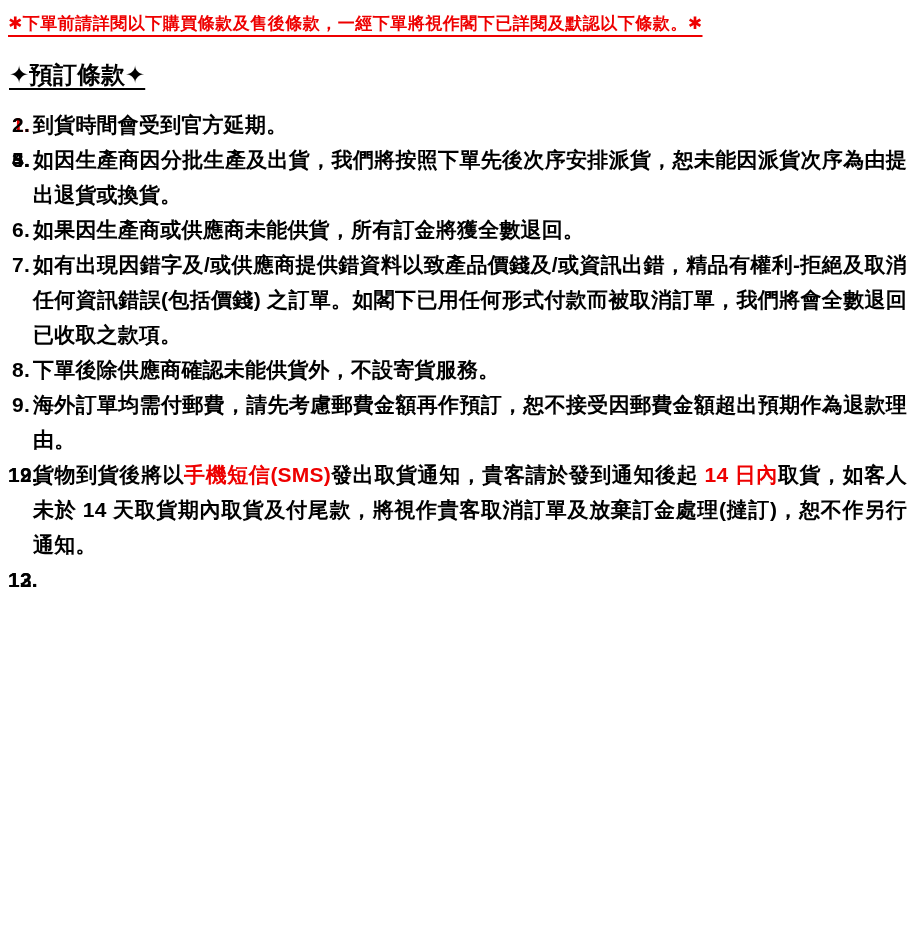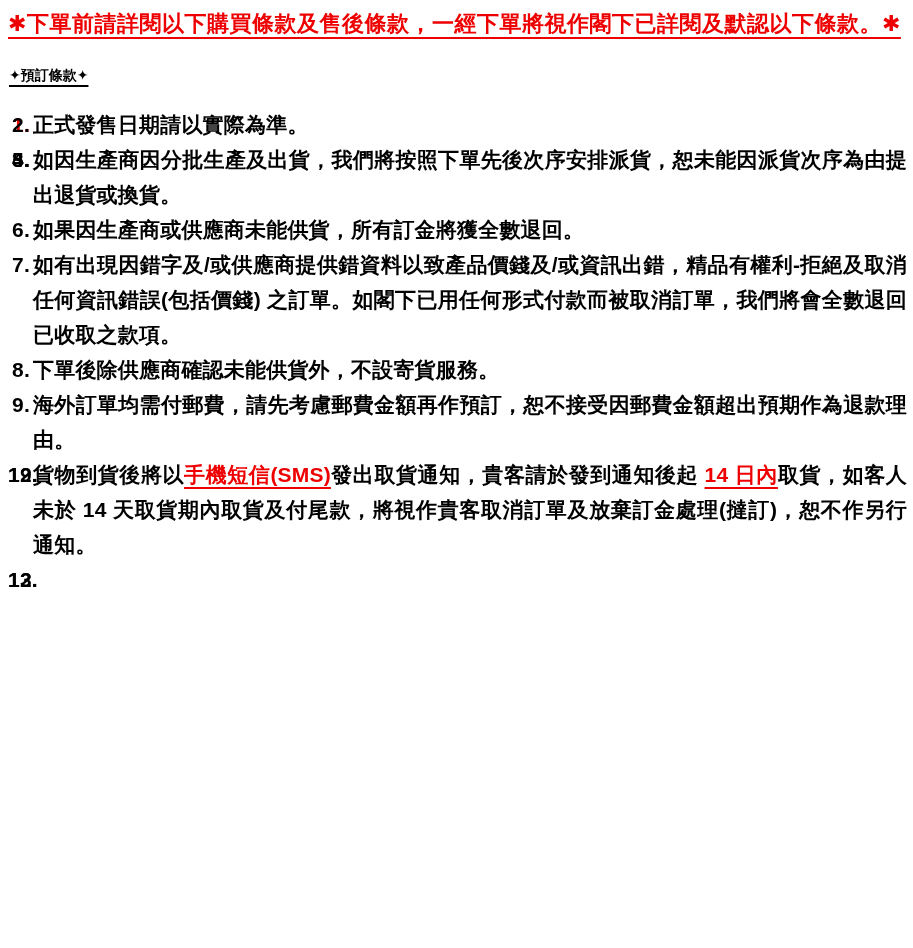--- a/index.html
+++ b/index.html
@@ -15,32 +15,32 @@
     height:948px;
     background:var(--bg);
     font-family:"Liberation Sans","DejaVu Sans",sans-serif;
     font-weight:700;
     color:var(--black);
     padding:8px 6px 8px 8px;
     overflow:hidden;
   }
   .warning-title{
     color:var(--red);
-    font-size:22px;
+    font-size:17px;
     line-height:32px;
     text-decoration:underline;
     text-decoration-thickness:2px;
     text-underline-offset:6px;
     margin:0;
     letter-spacing:0.5px;
   }
   .section-heading{
     display:inline-block;
     color:var(--black);
-    font-size:14px;
+    font-size:24px;
     line-height:30px;
     text-decoration:underline;
     text-decoration-thickness:2px;
     text-underline-offset:5px;
     margin:20px 0 0 1px;
   }
   ol.terms{
     list-style:none;
     margin:17px 0 0 0;
     padding:0;
@@ -56,37 +56,36 @@
   ol.terms li .num{
     position:absolute;
     left:0;
     top:0;
     width:22px;
     text-align:right;
   }
   ol.terms li.red{ color:var(--red); }
   .red-underline{
     color:var(--red);
-    text-decoration:underline;
     text-decoration-thickness:2px;
     text-underline-offset:5px;
   }
 </style>
 </head>
 <body>
 
 
 
 <div class="warning-title">✱下單前請詳閱以下購買條款及售後條款，一經下單將視作閣下已詳閱及默認以下條款。✱</div>
 
 <div class="section-heading">✦預訂條款✦</div>
 
 <ol class="terms">
     <li class="red"><span class="num">1.</span></li>
-    <li><span class="num">2.</span><span>正式發售日期請以實際為準。</span></li>
+    <li><span class="num">2.</span><span>到貨時間會受到官方延期。</span></li>
     <li><span class="num">3.</span></li>
     <li><span class="num">4.</span></li>
     <li><span class="num">5.</span><span>如因生產商因分批生產及出貨，我們將按照下單先後次序安排派貨，恕未能因派貨次序為由提出退貨或換貨。</span></li>
     <li><span class="num">6.</span><span>如果因生產商或供應商未能供貨，所有訂金將獲全數退回。</span></li>
     <li><span class="num">7.</span><span>如有出現因錯字及/或供應商提供錯資料以致產品價錢及/或資訊出錯，精品有權利-拒絕及取消任何資訊錯誤(包括價錢) 之訂單。如閣下已用任何形式付款而被取消訂單，我們將會全數退回已收取之款項。</span></li>
     <li><span class="num">8.</span><span>下單後除供應商確認未能供貨外，不設寄貨服務。</span></li>
     <li><span class="num">9.</span><span>海外訂單均需付郵費，請先考慮郵費金額再作預訂，恕不接受因郵費金額超出預期作為退款理由。</span></li>
     <li><span class="num">12.</span></li>
     <li><span class="num">19.</span><span>貨物到貨後將以</span><span class="red-underline">手機短信(SMS)</span><span>發出取貨通知，貴客請於發到通知後起 </span><span class="red-underline">14 日內</span><span>取貨，如客人未於 14 天取貨期內取貨及付尾款，將視作貴客取消訂單及放棄訂金處理(撻訂)，恕不作另行通知。</span></li>
     <li><span class="num">12.</span></li>

